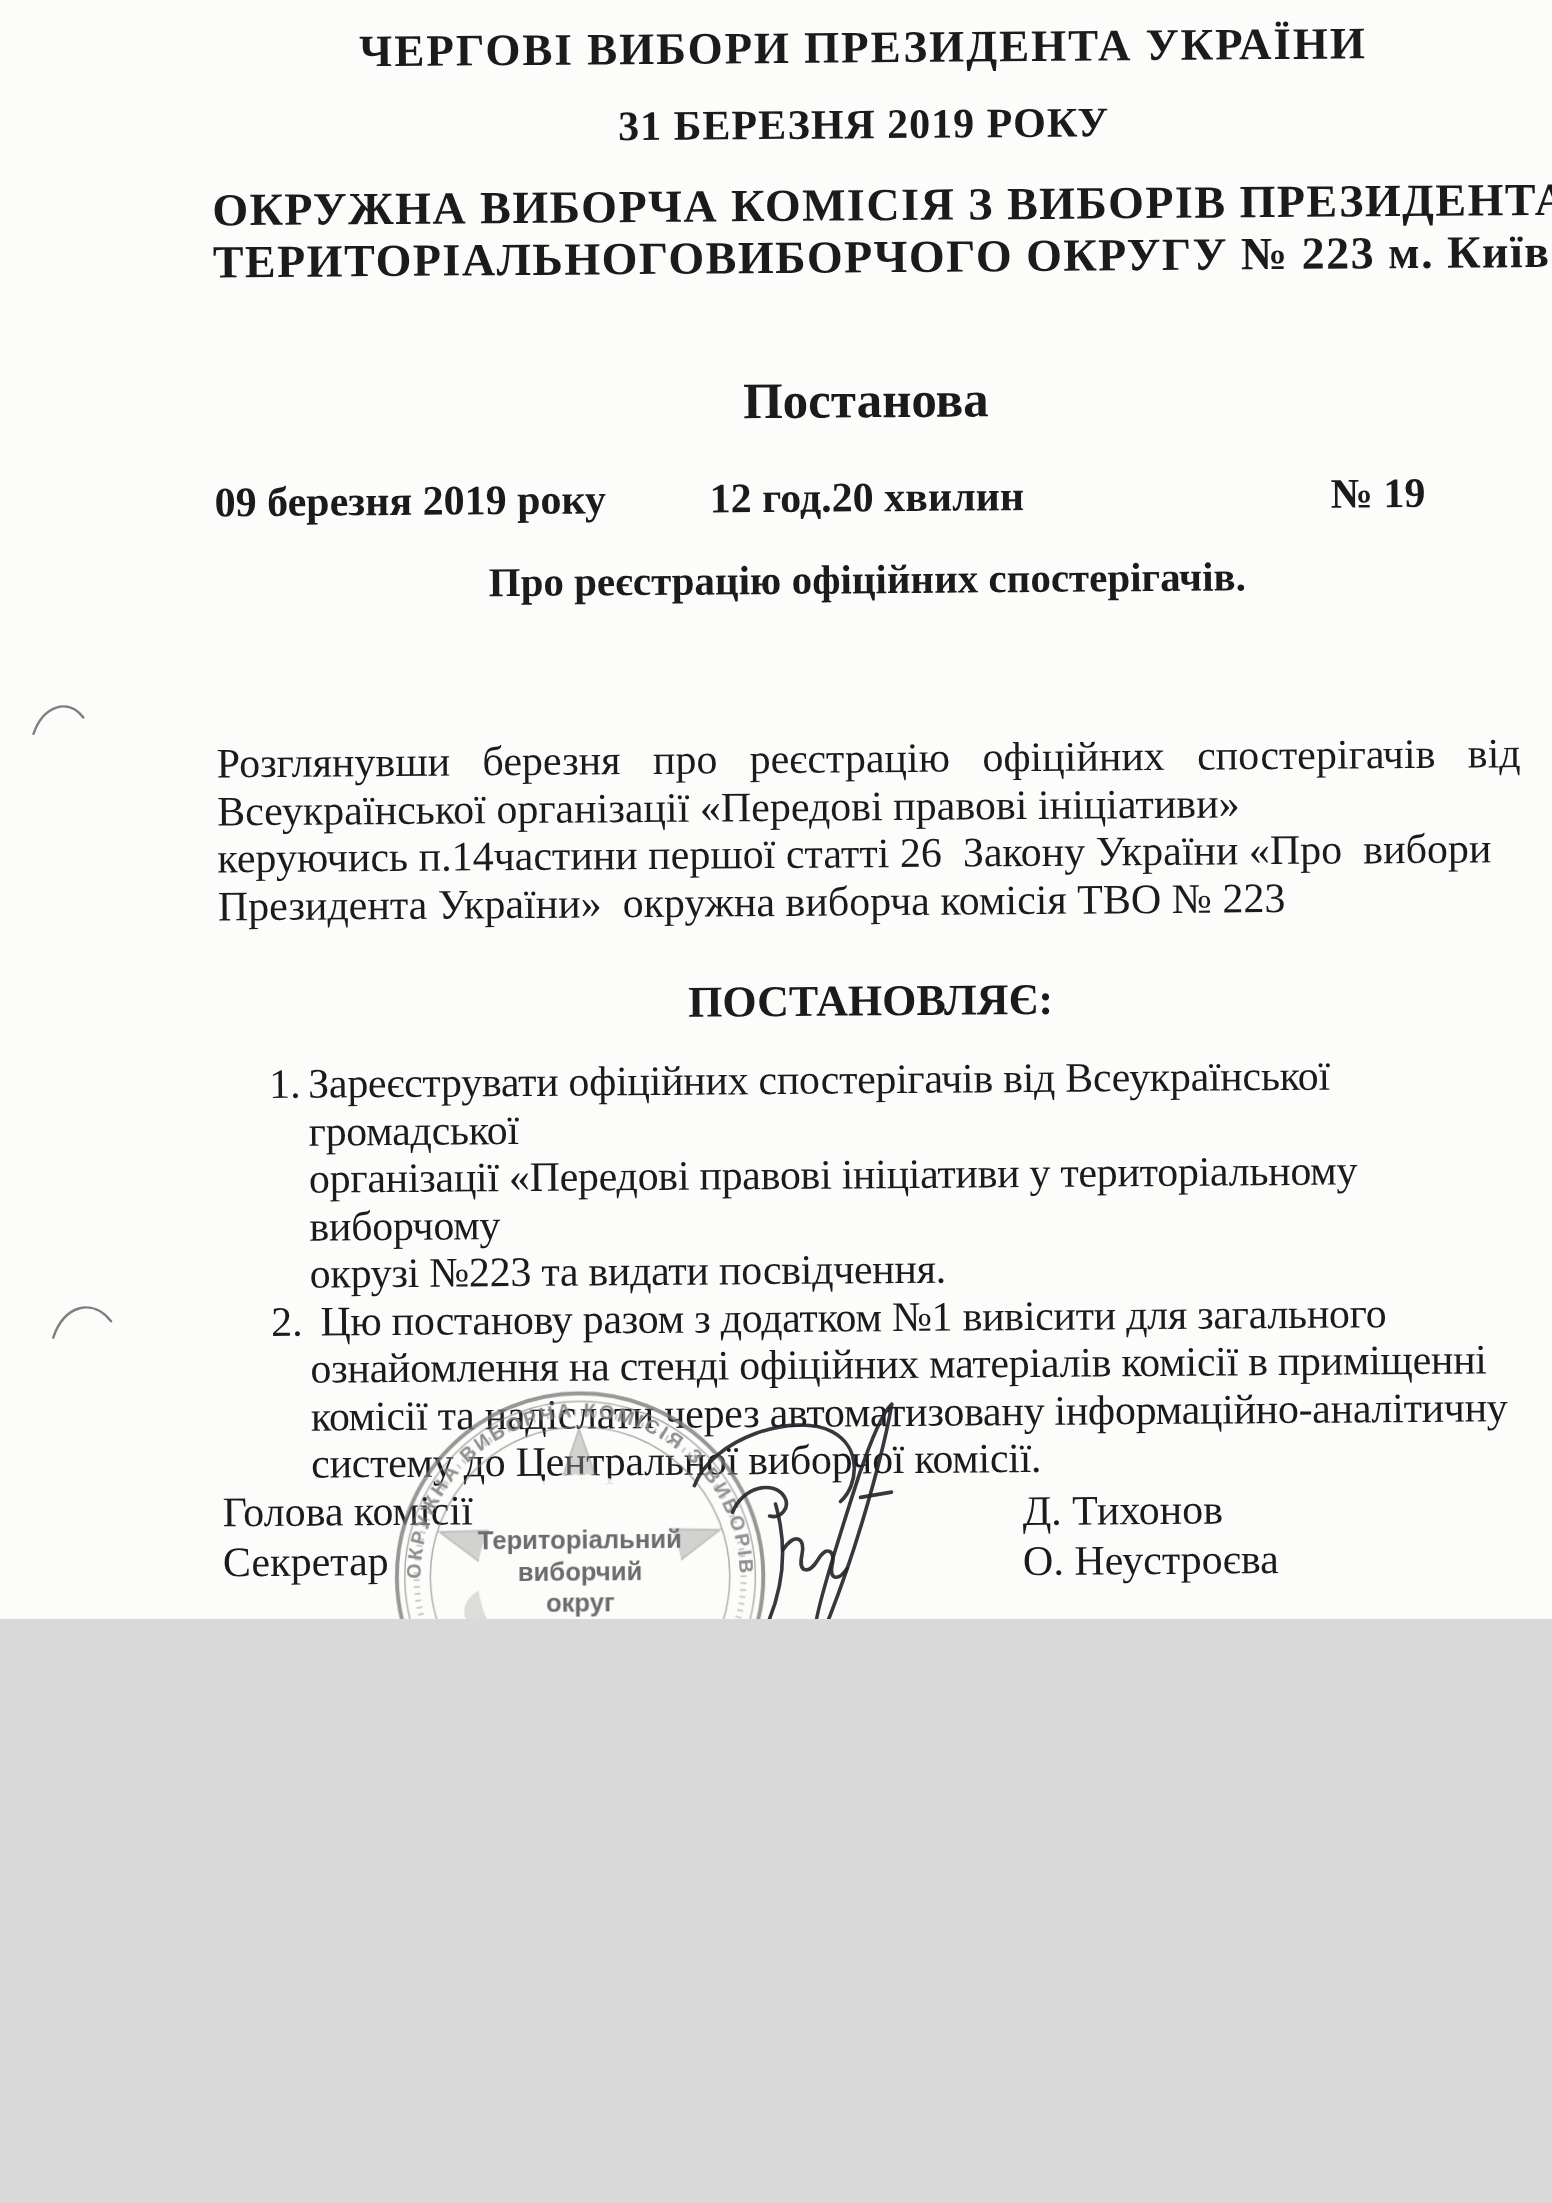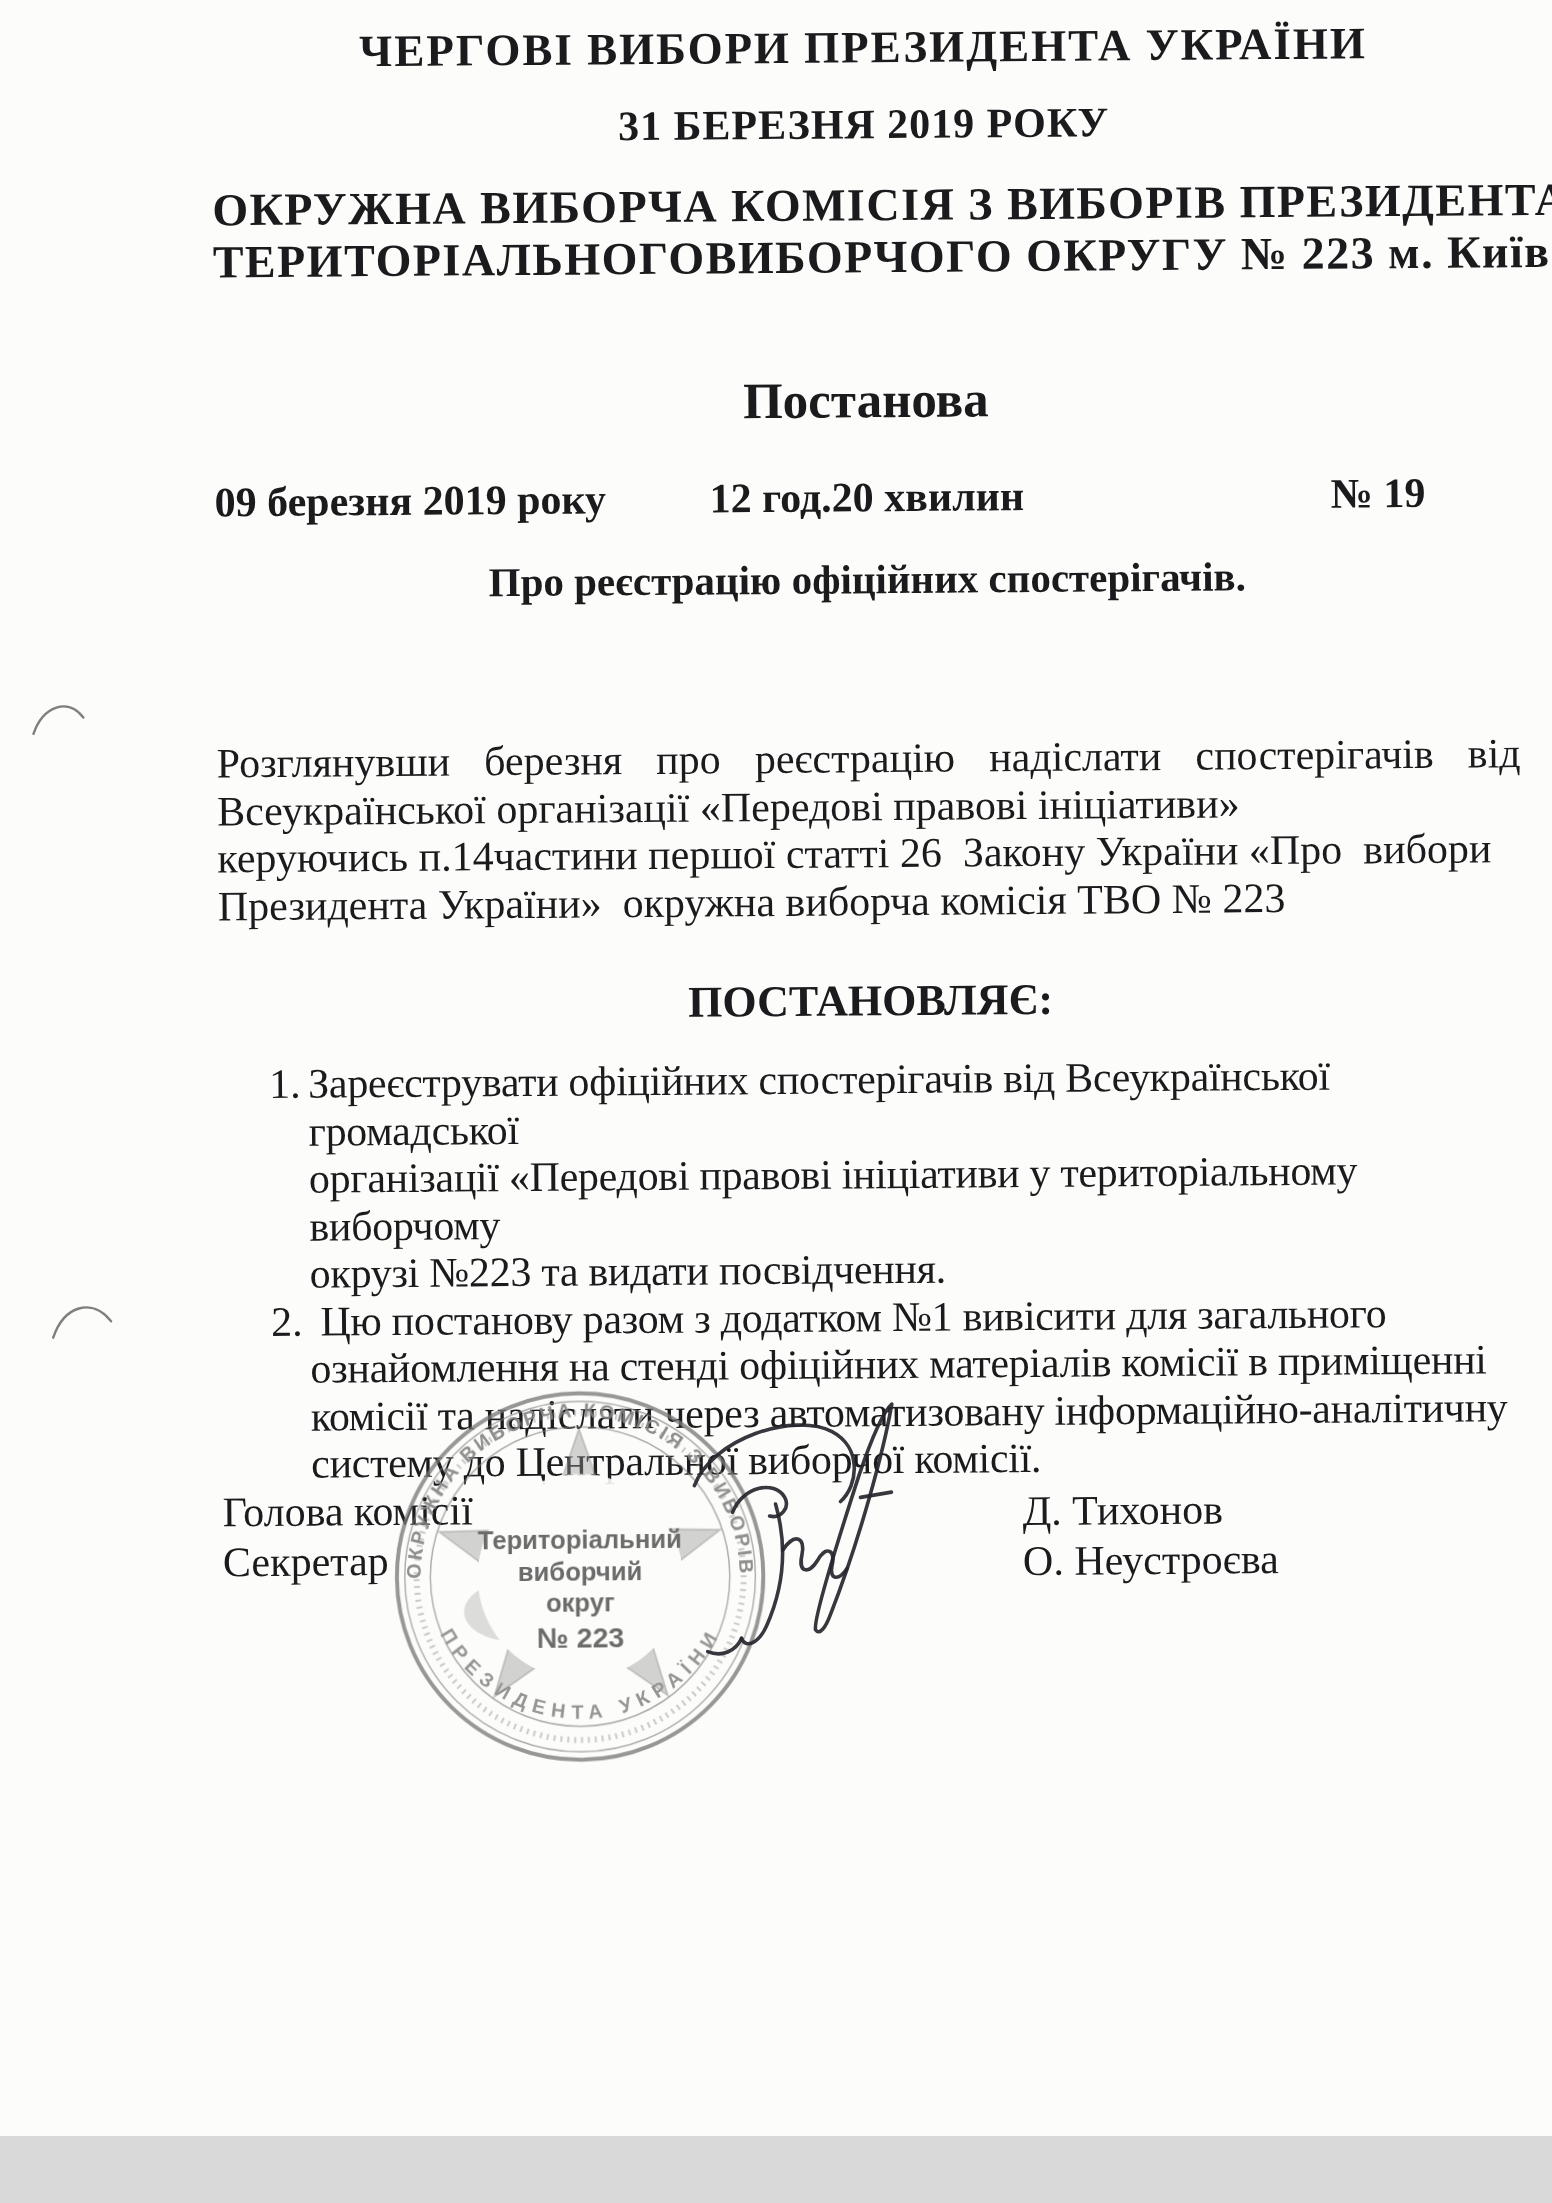--- a/index.html
+++ b/index.html
@@ -1,16 +1,16 @@
 <!DOCTYPE html>
 <html><head>
 <meta charset="utf-8">
 <style>
   html,body{margin:0;padding:0;background:#d9d9d9;}
-  .page{position:relative;width:1552px;height:2136px;background:#fcfcfa;overflow:hidden;
+  .page{position:relative;width:1552px;height:1619px;background:#fcfcfa;overflow:hidden;
         font-family:"Liberation Serif","DejaVu Serif",serif;color:#1b1b1d;}
   .tilt{position:absolute;left:0;top:0;width:1552px;height:2203px;
         transform:rotate(-0.45deg);transform-origin:50% 42%;}
   .content{position:absolute;left:218px;top:0;width:1304px;height:2203px;z-index:1;}
 
   .centered{position:absolute;left:0;width:100%;text-align:center;white-space:nowrap;}
   .h1{top:22px;  font-size:45px;font-weight:bold;letter-spacing:2px;}
   .h2{top:101px; font-size:42px;font-weight:bold;letter-spacing:1px;}
   .h3{top:179px; font-size:46px;font-weight:bold;letter-spacing:1.5px;}
   .h4{top:231px; font-size:46px;font-weight:bold;letter-spacing:1.5px;}
@@ -82,21 +82,21 @@
       </div>
 
       <div class="centered subject">Про реєстрацію офіційних спостерігачів.</div>
 
       <div class="preamble">
         <div class="pline" data-spread="words">
             <span>Розглянувши</span>
             <span>березня</span>
             <span>про</span>
             <span>реєстрацію</span>
-            <span>надіслати</span>
+            <span>офіційних</span>
             <span>спостерігачів</span>
             <span>від</span>
           </div>
         <div class="pline">Всеукраїнської організації «Передові правові ініціативи»</div>
         <div class="pline">керуючись п.14частини першої статті 26  Закону України «Про  вибори</div>
         <div class="pline">Президента України»  окружна виборча комісія ТВО № 223</div>
       </div>
 
       <div class="centered resolve">ПОСТАНОВЛЯЄ:</div>
 

